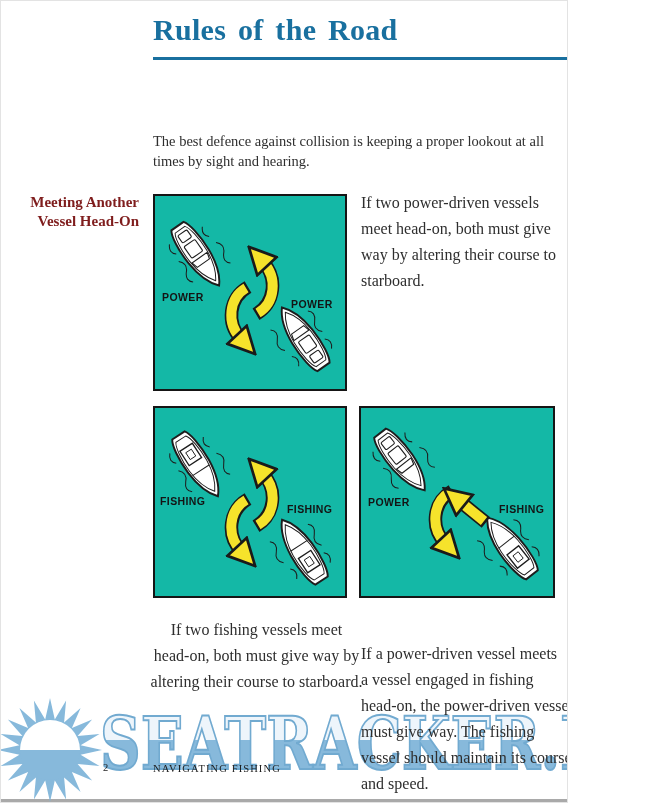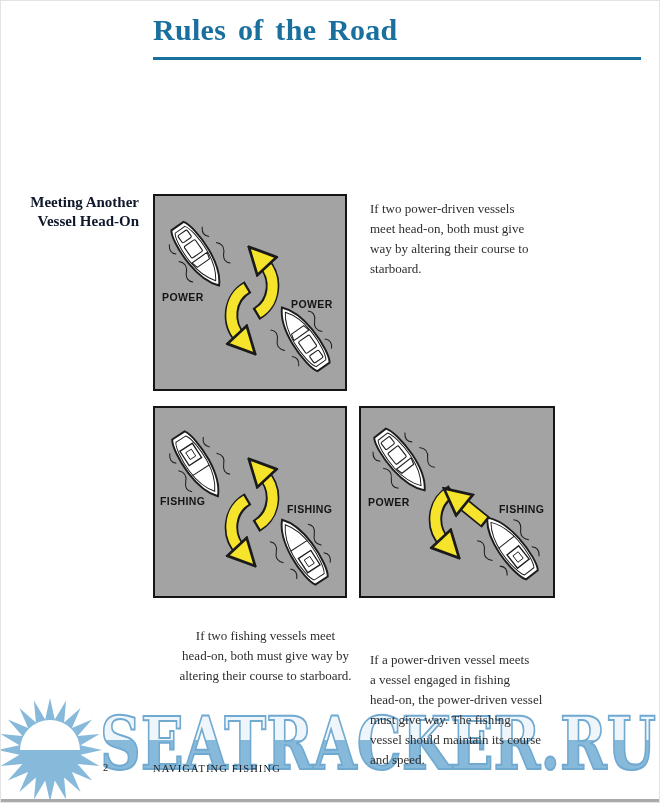--- a/index.html
+++ b/index.html
@@ -1,46 +1,46 @@
 <!DOCTYPE html>
 <html><head>
 <meta charset="utf-8">
 <style>
   html,body{margin:0;padding:0;background:#ffffff;}
   .page{
-    position:relative; width:660px; height:803px; background:#ffffff;
+    position:relative; width:568px; height:803px; background:#ffffff;
     font-family:"Liberation Serif", serif; color:#2e2e2e; overflow:hidden;
     border:1px solid #e3e3e3; box-sizing:border-box;
   }
   .bottom-edge{position:absolute;left:0;right:0;bottom:0;height:3px;background:#a9a9a9;}
   .title{
     position:absolute; left:152px; top:12px; margin:0;
     font-size:30px; font-weight:bold; color:#19709f; word-spacing:4px; letter-spacing:.3px;
   }
   .title-rule{position:absolute; left:152px; top:56px; width:488px; height:3px; background:#19709f;}
   .para{position:absolute; margin:0; font-size:14.5px; line-height:19.5px; white-space:pre-line;}
   .para-1{left:152px; top:74px; width:420px;}
   .para-2{left:152px; top:131px; width:430px;}
   .em-roadrules{font-weight:bold; font-style:italic;}
   .side-heading{
     position:absolute; left:6px; top:192px; width:132px; margin:0;
-    font-size:15px; font-weight:bold; color:#0f172a; text-align:right; line-height:18.5px;
+    font-size:15px; font-weight:bold; color:#7f1d1d; text-align:right; line-height:18.5px;
   }
   .panel{
-    position:absolute; background:#a3a3a3; border:2px solid #151515; box-sizing:border-box;
+    position:absolute; background:#14b8a6; border:2px solid #151515; box-sizing:border-box;
   }
   .panel-1{left:152px; top:193px; width:194px; height:197px;}
   .panel-2{left:152px; top:405px; width:194px; height:192px;}
   .panel-3{left:358px; top:405px; width:196px; height:192px;}
   .panel svg.scene{position:absolute; left:0; top:0; width:100%; height:100%;}
   .boat-label{
     position:absolute; font-family:"Liberation Sans", sans-serif;
     font-size:10.5px; font-weight:bold; color:#141414; letter-spacing:.4px;
   }
-  .caption{position:absolute; margin:9px; font-size:13px; line-height:20px; white-space:pre-line; z-index:6;}
+  .caption{position:absolute; margin:0; font-size:16px; line-height:26px; white-space:pre-line; z-index:6;}
   .caption-right-of-panel1{left:360px; top:189px; width:210px;}
   .caption-below-panel2{left:148px; top:616px; width:215px;text-align:center;}
   .caption-below-panel3{left:360px; top:640px; width:215px;}
   .footer{position:absolute; z-index:7; font-size:10.5px; letter-spacing:1.1px; color:#1d1d1d;}
   .footer-pagenum{left:102px; top:761px;}
   .footer-text{left:152px; top:762px;}
   .watermark{position:absolute; left:1px; top:694px; width:660px; height:109px; z-index:5; opacity:.92;}
   .wm-sun{position:absolute; left:-8px; top:2px;}
   .wm-text{position:absolute; left:96px; top:16px;}
   .defs-holder{position:absolute; width:0; height:0;}
@@ -77,20 +77,22 @@
     </g>
   </defs>
 </svg>
 
 <div class="page">
 
   <h1 class="title">Rules of the Road</h1>
   <div class="title-rule"></div>
 
 
+  <p class="para para-2">The best defence against collision is keeping a proper lookout at all
+times by sight and hearing.</p>
 
   <h2 class="side-heading"><span>Meeting Another</span><br><span>Vessel Head-On</span></h2>
 
   <div class="panel panel-1">
     <svg class="scene" viewBox="0 0 190 193">
       <use href="#powerboat" transform="translate(42,58) rotate(145) scale(0.74)"></use>
       <use href="#powerboat" transform="translate(149,143) rotate(-35) scale(0.74)"></use>
       <g>
         <path d="M 93,91 C 74,102 71,127 86,143" stroke="#1a1a1a" stroke-width="13.5" fill="none"></path>
         <path d="M 91,92 C 74,102 71,127 86,143" stroke="#f6e32b" stroke-width="10" fill="none" marker-end="url(#ah)"></path>

